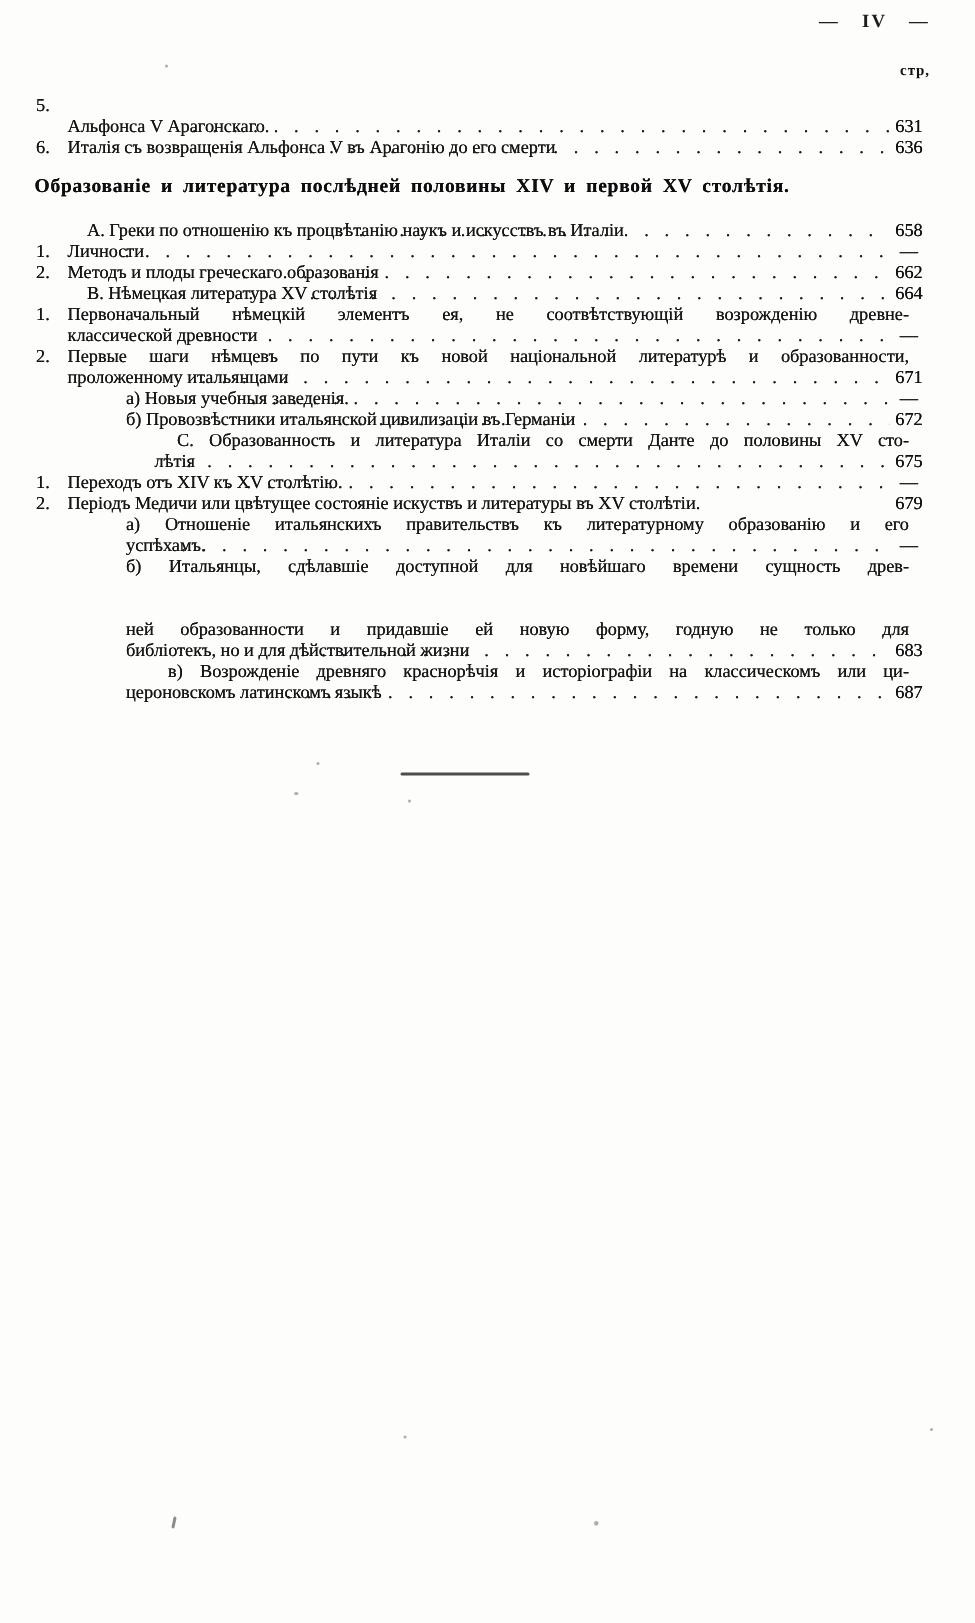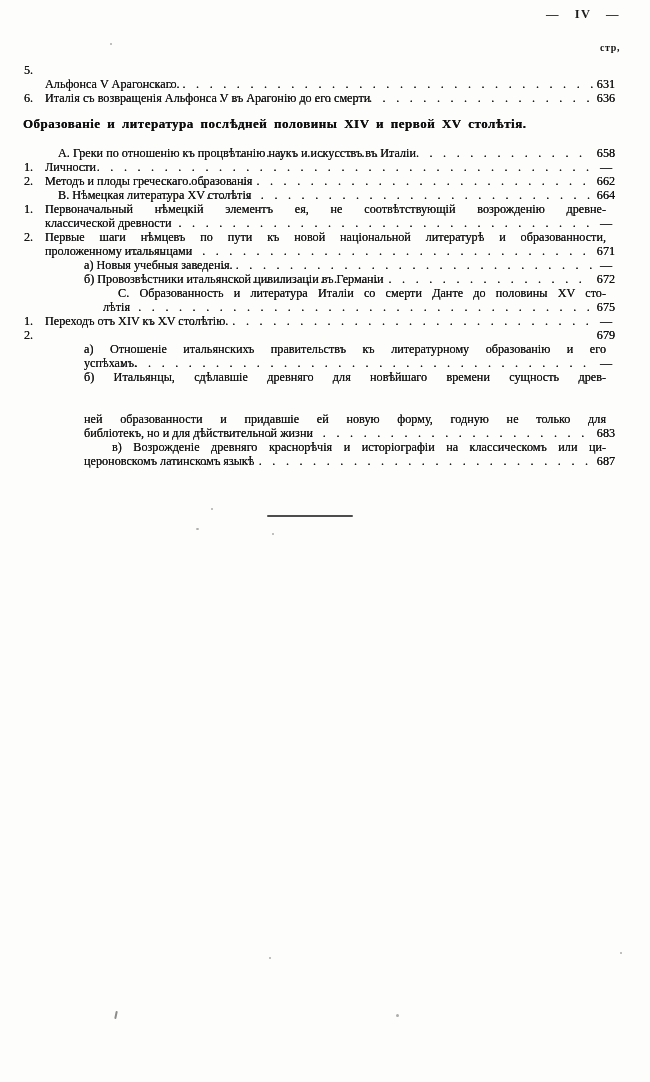--- a/index.html
+++ b/index.html
@@ -148,33 +148,34 @@
         <span class="pagenum">675</span>
       </div>
       <div class="row" style="padding-left: 24px;">
         <span class="num">1.</span>
         <span class="text">Переходъ отъ XIV къ XV столѣтію.</span>
         <span class="leader">. . . . . . . . . . . . . . . . . . . . . . . . . . . . . . . . . . . . . . . . . . . . . . . . . . . . . . . . . . . . </span>
         <span class="pagenum">—</span>
       </div>
       <div class="row" style="padding-left: 24px;">
         <span class="num">2.</span>
+        <span class="text">Періодъ Медичи или цвѣтущее состояніе искуствъ и литературы въ XV столѣтіи.</span>
         <span class="leader"></span>
         <span class="pagenum">679</span>
       </div>
       <div class="row justify" style="padding-left: 84px;">
         <span class="text">а) Отношеніе итальянскихъ правительствъ къ литературному образованію и его</span>
       </div>
       <div class="row" style="padding-left: 84px;">
         <span class="text">успѣхамъ.</span>
         <span class="leader">. . . . . . . . . . . . . . . . . . . . . . . . . . . . . . . . . . . . . . . . . . . . . . . . . . . . . . . . . . . . </span>
         <span class="pagenum">—</span>
       </div>
       <div class="row justify" style="padding-left: 84px;">
-        <span class="text">б) Итальянцы, сдѣлавшіе древняго для новѣйшаго времени сущность древ-</span>
+        <span class="text">б) Итальянцы, сдѣлавшіе доступной для новѣйшаго времени сущность древ-</span>
       </div>
       <div class="row justify" style="padding-left: 84px; margin-top: 28px;">
         <span class="text">ней образованности и придавшіе ей новую форму, годную не только для</span>
       </div>
       <div class="row" style="padding-left: 84px;">
         <span class="text">библіотекъ, но и для дѣйствительной жизни</span>
         <span class="leader">. . . . . . . . . . . . . . . . . . . . . . . . . . . . . . . . . . . . . . . . . . . . . . . . . . . . . . . . . . . . </span>
         <span class="pagenum">683</span>
       </div>
       <div class="row justify" style="padding-left: 112px;">

